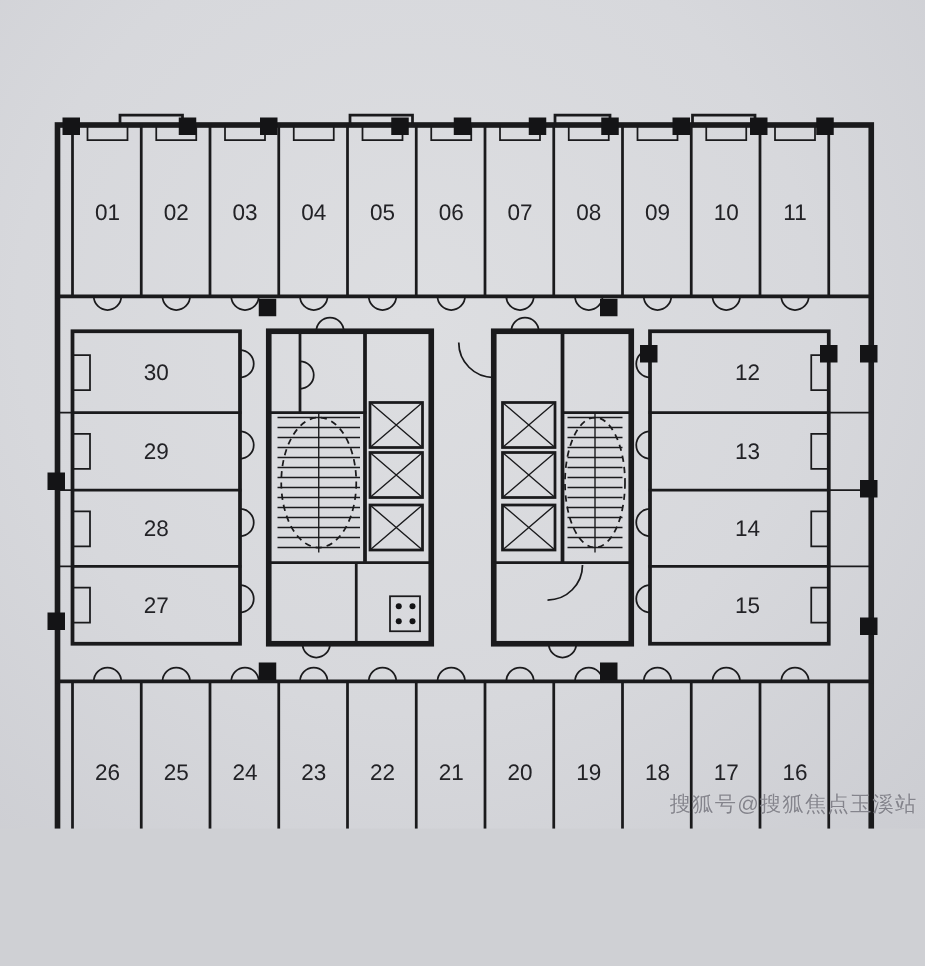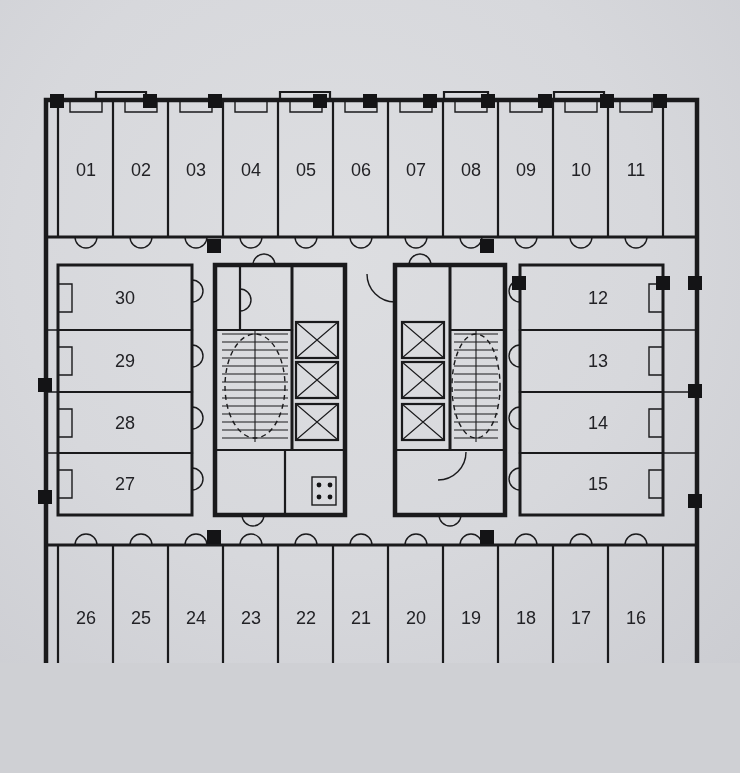--- a/index.html
+++ b/index.html
@@ -246,13 +246,14 @@
     <text class="unit" x="306" y="618">22</text>
     <text class="unit" x="361" y="618">21</text>
     <text class="unit" x="416" y="618">20</text>
     <text class="unit" x="471" y="618">19</text>
     <text class="unit" x="526" y="618">18</text>
     <text class="unit" x="581" y="618">17</text>
     <text class="unit" x="636" y="618">16</text>
   </g>
 </svg>
 
+<div class="watermark">搜狐号@搜狐焦点玉溪站</div>
 </div>
 
 </body></html>

